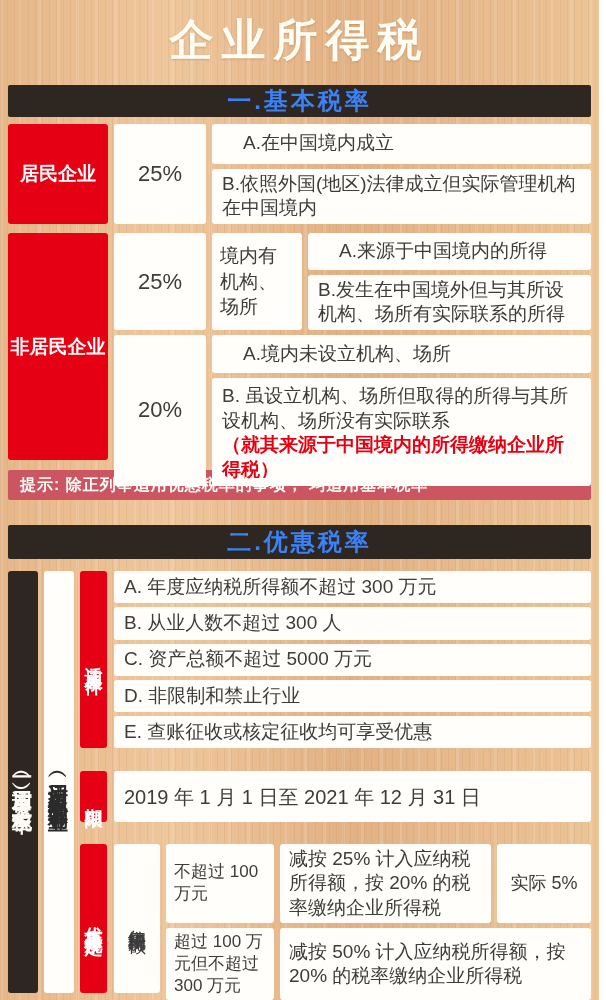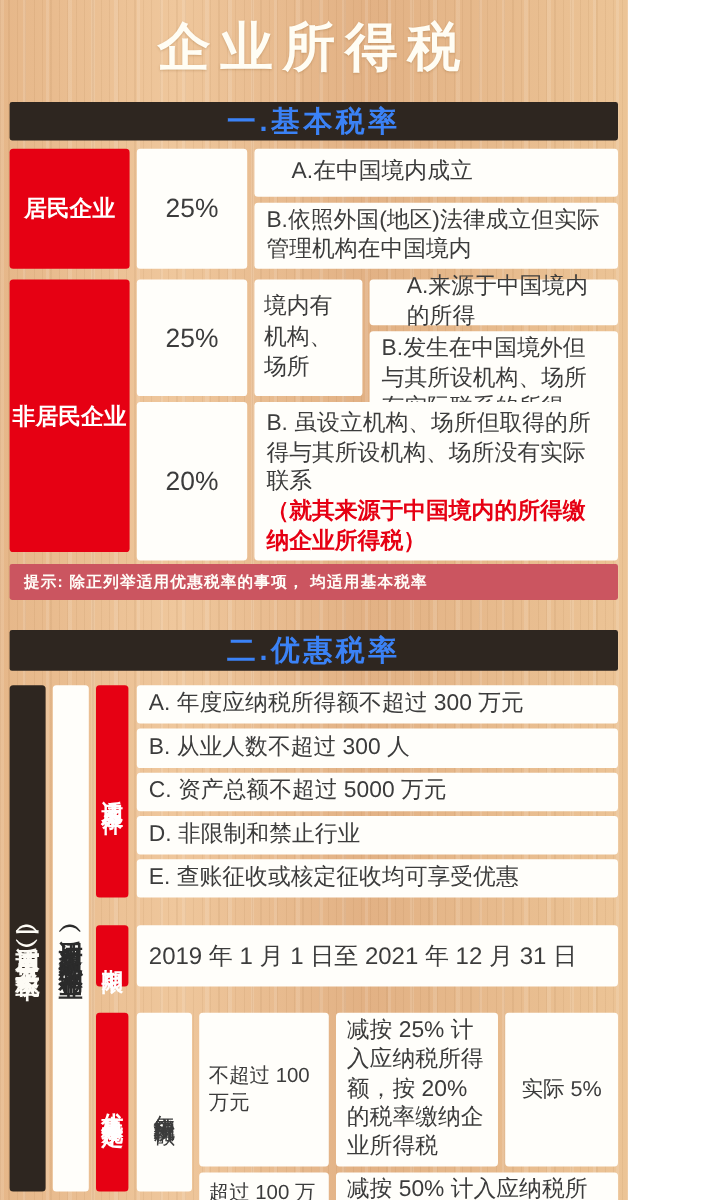--- a/index.html
+++ b/index.html
@@ -1,19 +1,19 @@
 <!DOCTYPE html>
 <html><head>
 <meta charset="utf-8">
 <style>
   * { margin:0; padding:0; box-sizing:border-box; }
   html,body { background:#ffffff; }
   .canvas {
     position:relative;
-    width:523px; height:1000px;
+    width:599px; height:1000px;
     padding:0 8px;
     font-family:"Liberation Sans", sans-serif;
     background-color:#e9bd90;
     background-image:
       repeating-linear-gradient(90deg, rgba(125,75,25,0.07) 0 1px, rgba(125,75,25,0) 1px 7px),
       repeating-linear-gradient(90deg, rgba(255,255,255,0.12) 0 3px, rgba(255,255,255,0) 3px 19px),
       linear-gradient(90deg,#e6b789 0%, #efc79c 28%, #e2b184 58%, #ecc496 100%);
     overflow:hidden;
   }
   .title {
@@ -57,21 +57,21 @@
   .subrow.top { height:97px; }
   .subrow.bottom { flex:1; }
   .scope { width:90px; background:#fffefa; border-radius:3px;
            display:flex; align-items:center; padding:4px 8px;
            font-size:19px; color:#3c3c3c; line-height:1.35; }
   .note-line { color:#e60013; font-weight:bold; }
   .tip-bar {
     margin-top:10px; height:30px;
     background:#cb5560; color:#fffdf8; border-radius:2px;
     display:flex; align-items:center;
-    padding-left:12px; font-size:13px; font-weight:bold; letter-spacing:1px;
+    padding-left:12px; font-size:16px; font-weight:bold; letter-spacing:1px;
   }
   
   .s2 { margin-top:12px; height:422px; display:flex; gap:6px; }
   .vbar {
     writing-mode:vertical-rl;
     display:flex; align-items:center; justify-content:center;
     border-radius:3px; font-weight:bold;
     letter-spacing:3px; font-size:20px;
   }
   .vbar.black { width:30px; background:#2e2620; color:#fdfbf5; }
@@ -128,20 +128,21 @@
         <div class="rate">25%</div>
         <div class="scope">境内有机构、场所</div>
         <div class="stack">
           <div class="cell a1" style="height:38px">A.来源于中国境内的所得</div>
           <div class="cell grow">B.发生在中国境外但与其所设机构、场所有实际联系的所得</div>
         </div>
       </div>
       <div class="subrow bottom">
         <div class="rate">20%</div>
         <div class="stack">
+          <div class="cell a1" style="height:38px">A.境内未设立机构、场所</div>
           <div class="cell grow" style="display:block; padding-top:6px;">
             <span>B. 虽设立机构、场所但取得的所得与其所设机构、场所没有实际联系</span>
             <span class="note-line" style="display:block">（就其来源于中国境内的所得缴纳企业所得税）</span>
           </div>
         </div>
       </div>
     </div>
   </div>
 
   <div class="tip-bar">提示: 除正列举适用优惠税率的事项， 均适用基本税率</div>

